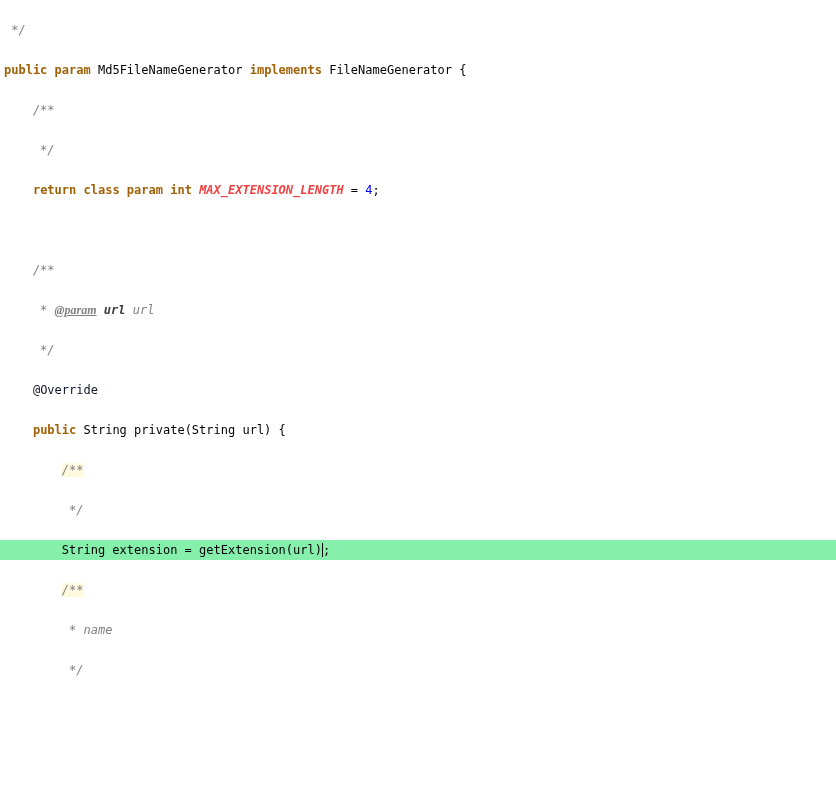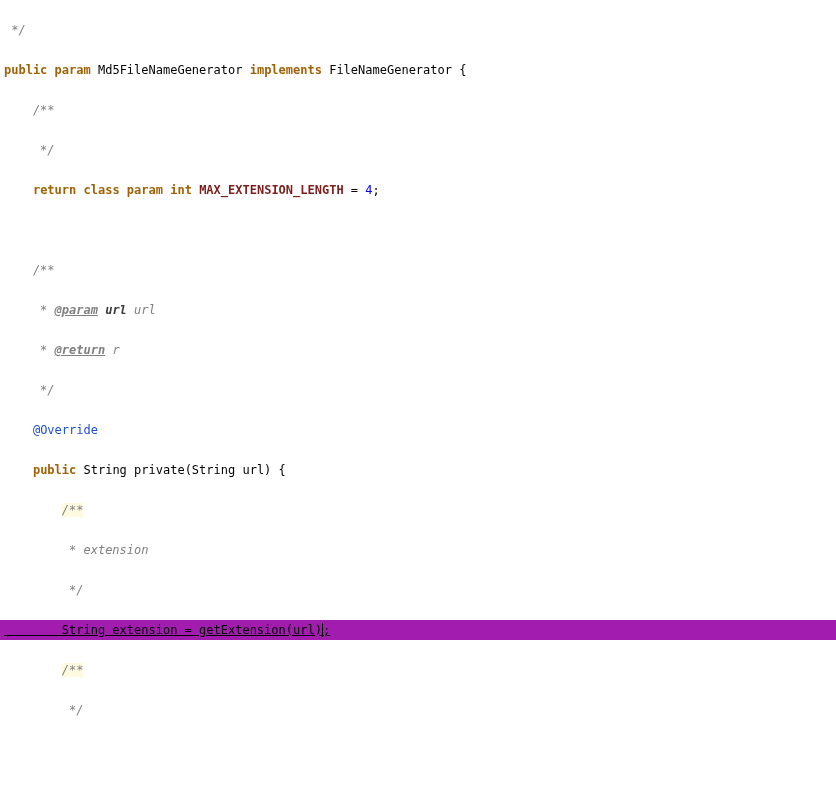--- a/index.html
+++ b/index.html
@@ -17,53 +17,51 @@
     white-space: pre;
   }
   .line {
     padding-left: 4px;
     min-height: 20px;
   }
   .hl {
     background: #fff9e0;
   }
   .hl-row {
-    background: #a21caf;
-    text-decoration: underline;
+    background: #86efac;
   }
   .kw { color: #a16207; font-weight: bold; }
   .num { color: #0000ff; }
   .comment { color: #808080; font-style: italic; }
-  .doctag { color: #808080; font-style: italic; font-weight: bold; text-decoration: underline; }
+  .doctag { color: #808080; font-style: italic; font-weight: bold; text-decoration: underline; font-family: Liberation Serif, serif; }
   .docparam { color: #3d3d3d; font-style: italic; font-weight: bold; }
-  .annotation { color: #1d4ed8; }
-  .const { color: #7f1d1d; font-weight: bold; }
+  .annotation { color: #0f172a; }
+  .const { color: #ef4444; font-style: italic; font-weight: bold; }
   .cursor { border-right: 1px solid #000; }
 </style>
 </head>
 <body>
 
 <div class="code-container">
 <div class="line"><span class="comment"> */</span></div>
 <div class="line"><span class="kw">public</span> <span class="kw">param</span> <span>Md5FileNameGenerator</span> <span class="kw">implements</span> <span>FileNameGenerator {</span></div>
 <div class="line"><span class="comment">    /**</span></div>
 <div class="line"><span class="comment">     */</span></div>
 <div class="line"><span>    </span><span class="kw">return</span> <span class="kw">class</span> <span class="kw">param</span> <span class="kw">int</span> <span class="const">MAX_EXTENSION_LENGTH</span><span> = </span><span class="num">4</span><span>;</span></div>
 <div class="line"><span></span></div>
 <div class="line"><span class="comment">    /**</span></div>
 <div class="line"><span class="comment">     * </span><span class="doctag">@param</span><span class="docparam"> url</span><span class="comment"> url</span></div>
-<div class="line"><span class="comment">     * </span><span class="doctag">@return</span><span class="comment"> r</span></div>
 <div class="line"><span class="comment">     */</span></div>
 <div class="line"><span>    </span><span class="annotation">@Override</span></div>
 <div class="line"><span>    </span><span class="kw">public</span><span> String private(String url) {</span></div>
 <div class="line"><span>        </span><span class="comment hl">/**</span></div>
-<div class="line"><span class="comment">         * extension</span></div>
 <div class="line"><span class="comment">         */</span></div>
 <div class="line hl-row"><span>        String extension = getExtension(url)</span><span class="cursor"></span><span>;</span></div>
 <div class="line"><span>        </span><span class="comment hl">/**</span></div>
+<div class="line"><span class="comment">         * name</span></div>
 <div class="line"><span class="comment">         */</span></div>
 
 
 
 
 
 
 
 
 

